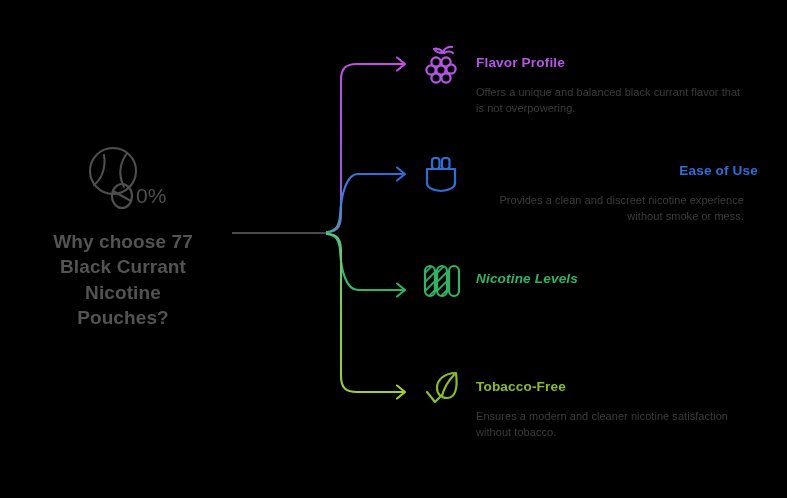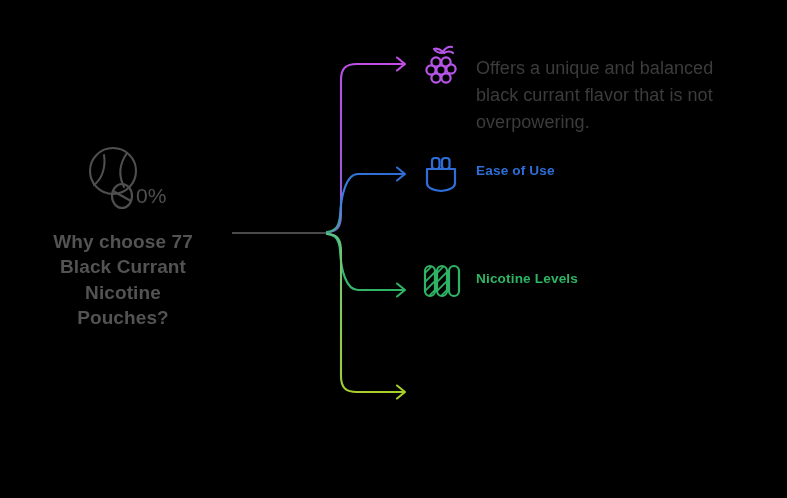--- a/index.html
+++ b/index.html
@@ -67,30 +67,30 @@
   }
   .branch-heading {
     font-size: 13.6px;
     font-weight: bold;
     line-height: 1.1;
     letter-spacing: 0.15px;
     padding-top: 14px;
   }
   .branch-desc {
     margin-top: 13px;
-    font-size: 18px;
+    font-size: 11px;
     color: #3c3c3c;
     line-height: 1.5;
     letter-spacing: 0.05px;
     max-width: 268px;
   }
 
   #branch-0 { top: 42px; }
-  #branch-1 { top: 150px; }
-  #branch-2 { top: 258px; }
+  #branch-1 { top: 150px; text-align: right; }
+  #branch-2 { top: 258px; font-style: italic; }
   #branch-3 { top: 366px; }
 </style>
 </head>
 <body>
 
 <div id="canvas">
 
   <div id="hub">
 
     <svg id="hub-icon" viewBox="0 0 86 74">
@@ -160,36 +160,38 @@
         <circle cx="18" cy="20" r="4.6"></circle>
         <circle cx="28" cy="20" r="4.6"></circle>
         <circle cx="13" cy="28" r="4.6"></circle>
         <circle cx="23" cy="28" r="4.6"></circle>
         <circle cx="33" cy="27" r="4.6"></circle>
         <circle cx="18" cy="36" r="4.6"></circle>
         <circle cx="28" cy="36" r="4.6"></circle>
       </g>
     </svg>
     <div class="branch-body">
+      <div class="branch-heading" style="color:#b755e8">Flavor Profile</div>
       <div class="branch-desc">Offers a unique and balanced black currant flavor that is not overpowering.</div>
     </div>
   </div>
 
   <div class="branch" id="branch-1">
     <svg class="branch-icon" viewBox="0 0 46 46">
       <g fill="none" stroke="#2f6ed8" stroke-width="2.2" stroke-linecap="round" stroke-linejoin="round">
 
         <rect x="14" y="8" width="7.5" height="11" rx="3"></rect>
         <rect x="24" y="8" width="7.5" height="11" rx="3"></rect>
 
         <path d="M9 19 L37 19 L37 33 C37 37 33 40 23 41 C13 40 9 37 9 33 Z"></path>
       </g>
     </svg>
     <div class="branch-body">
       <div class="branch-heading" style="color:#2f6ed8">Ease of Use</div>
+      <div class="branch-desc">Provides a clean and discreet nicotine experience without smoke or mess.</div>
     </div>
   </div>
 
   <div class="branch" id="branch-2">
     <svg class="branch-icon" viewBox="0 0 46 46">
       <defs>
         <clipPath id="barA">
             <rect x="7" y="8" width="10" height="30" rx="5"></rect>
           </clipPath>
         <clipPath id="barB">
@@ -216,14 +218,30 @@
           <line x1="14" y1="47" x2="34" y2="27"></line>
           <line x1="14" y1="56" x2="34" y2="36"></line>
         </g>
       </g>
     </svg>
     <div class="branch-body">
       <div class="branch-heading" style="color:#2fb465">Nicotine Levels</div>
     </div>
   </div>
 
+  <div class="branch" id="branch-3">
+    <svg class="branch-icon" viewBox="0 0 46 46">
+      <g fill="none" stroke="#8cbc2a" stroke-width="2.2" stroke-linecap="round" stroke-linejoin="round">
+
+        <path d="M38 7 C26 7 19 14 19 22 C19 28 23 32 29 32 C37 32 40 23 38 7 Z"></path>
+
+        <path d="M36 9 C30 15 26 22 24 30"></path>
+
+        <path d="M9 26 L17 36 L24 29"></path>
+      </g>
+    </svg>
+    <div class="branch-body">
+      <div class="branch-heading" style="color:#8cbc2a">Tobacco-Free</div>
+      <div class="branch-desc">Ensures a modern and cleaner nicotine satisfaction without tobacco.</div>
+    </div>
+  </div>
 
 </div>
 
 </body></html>

